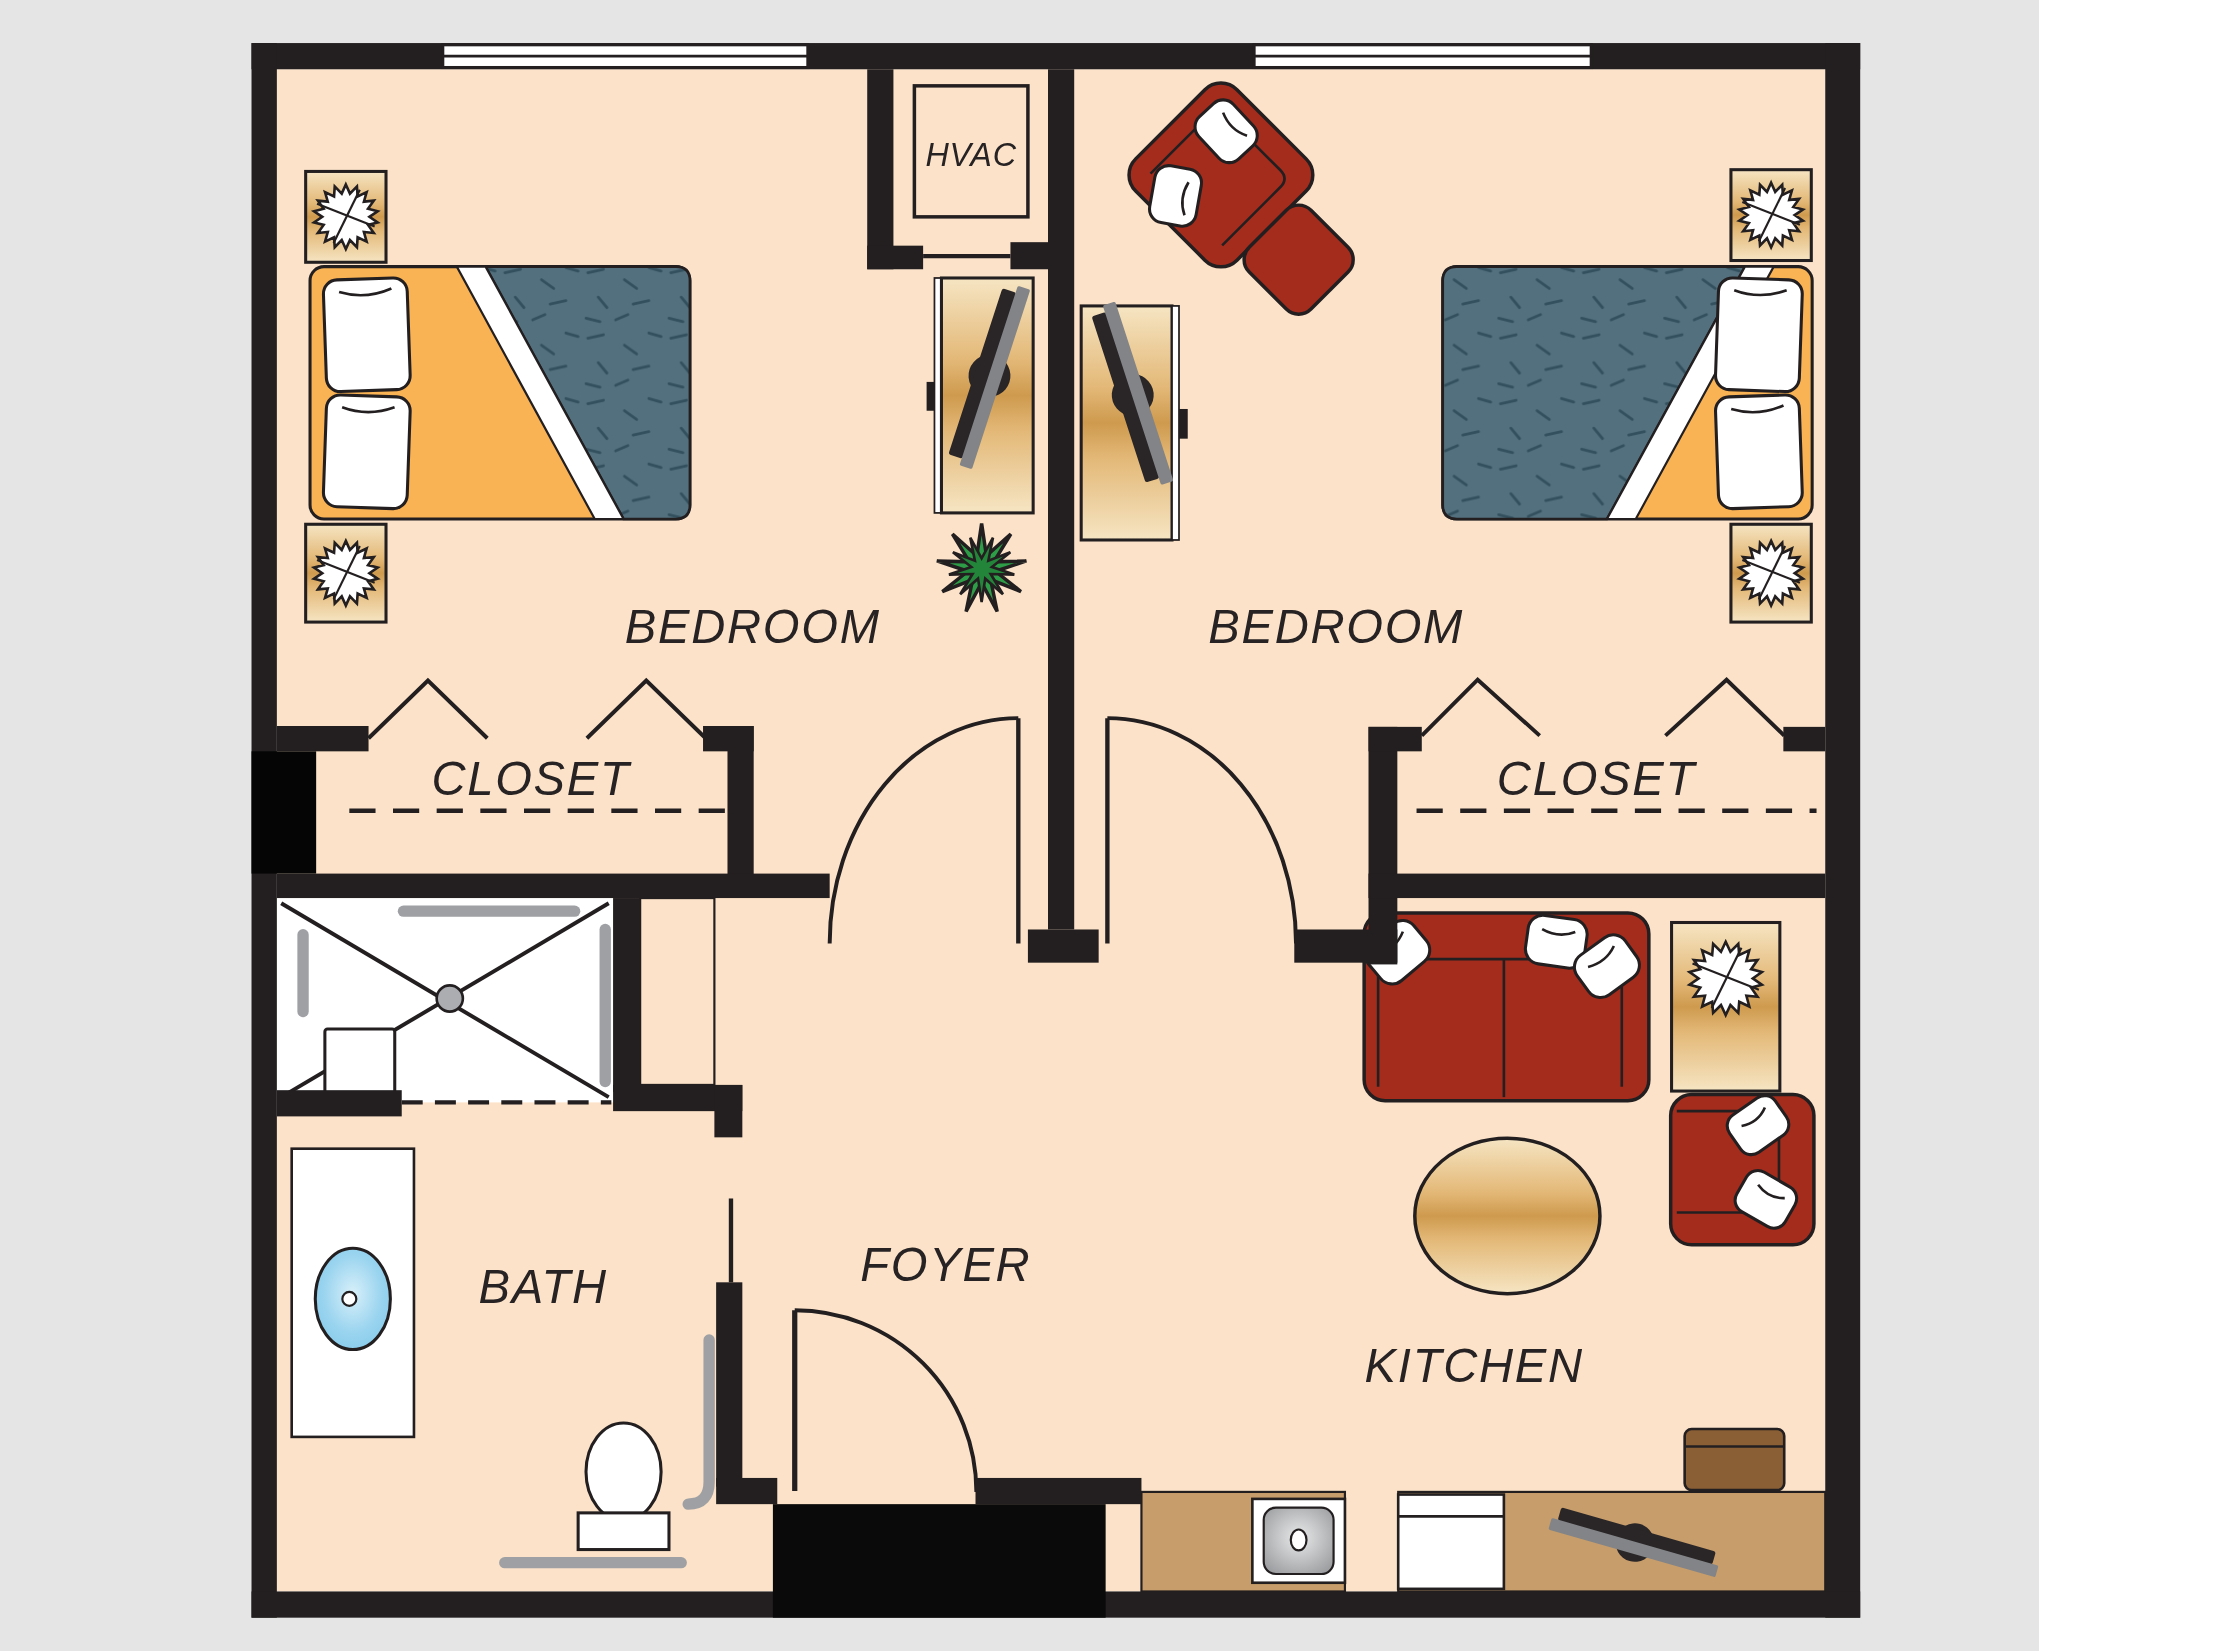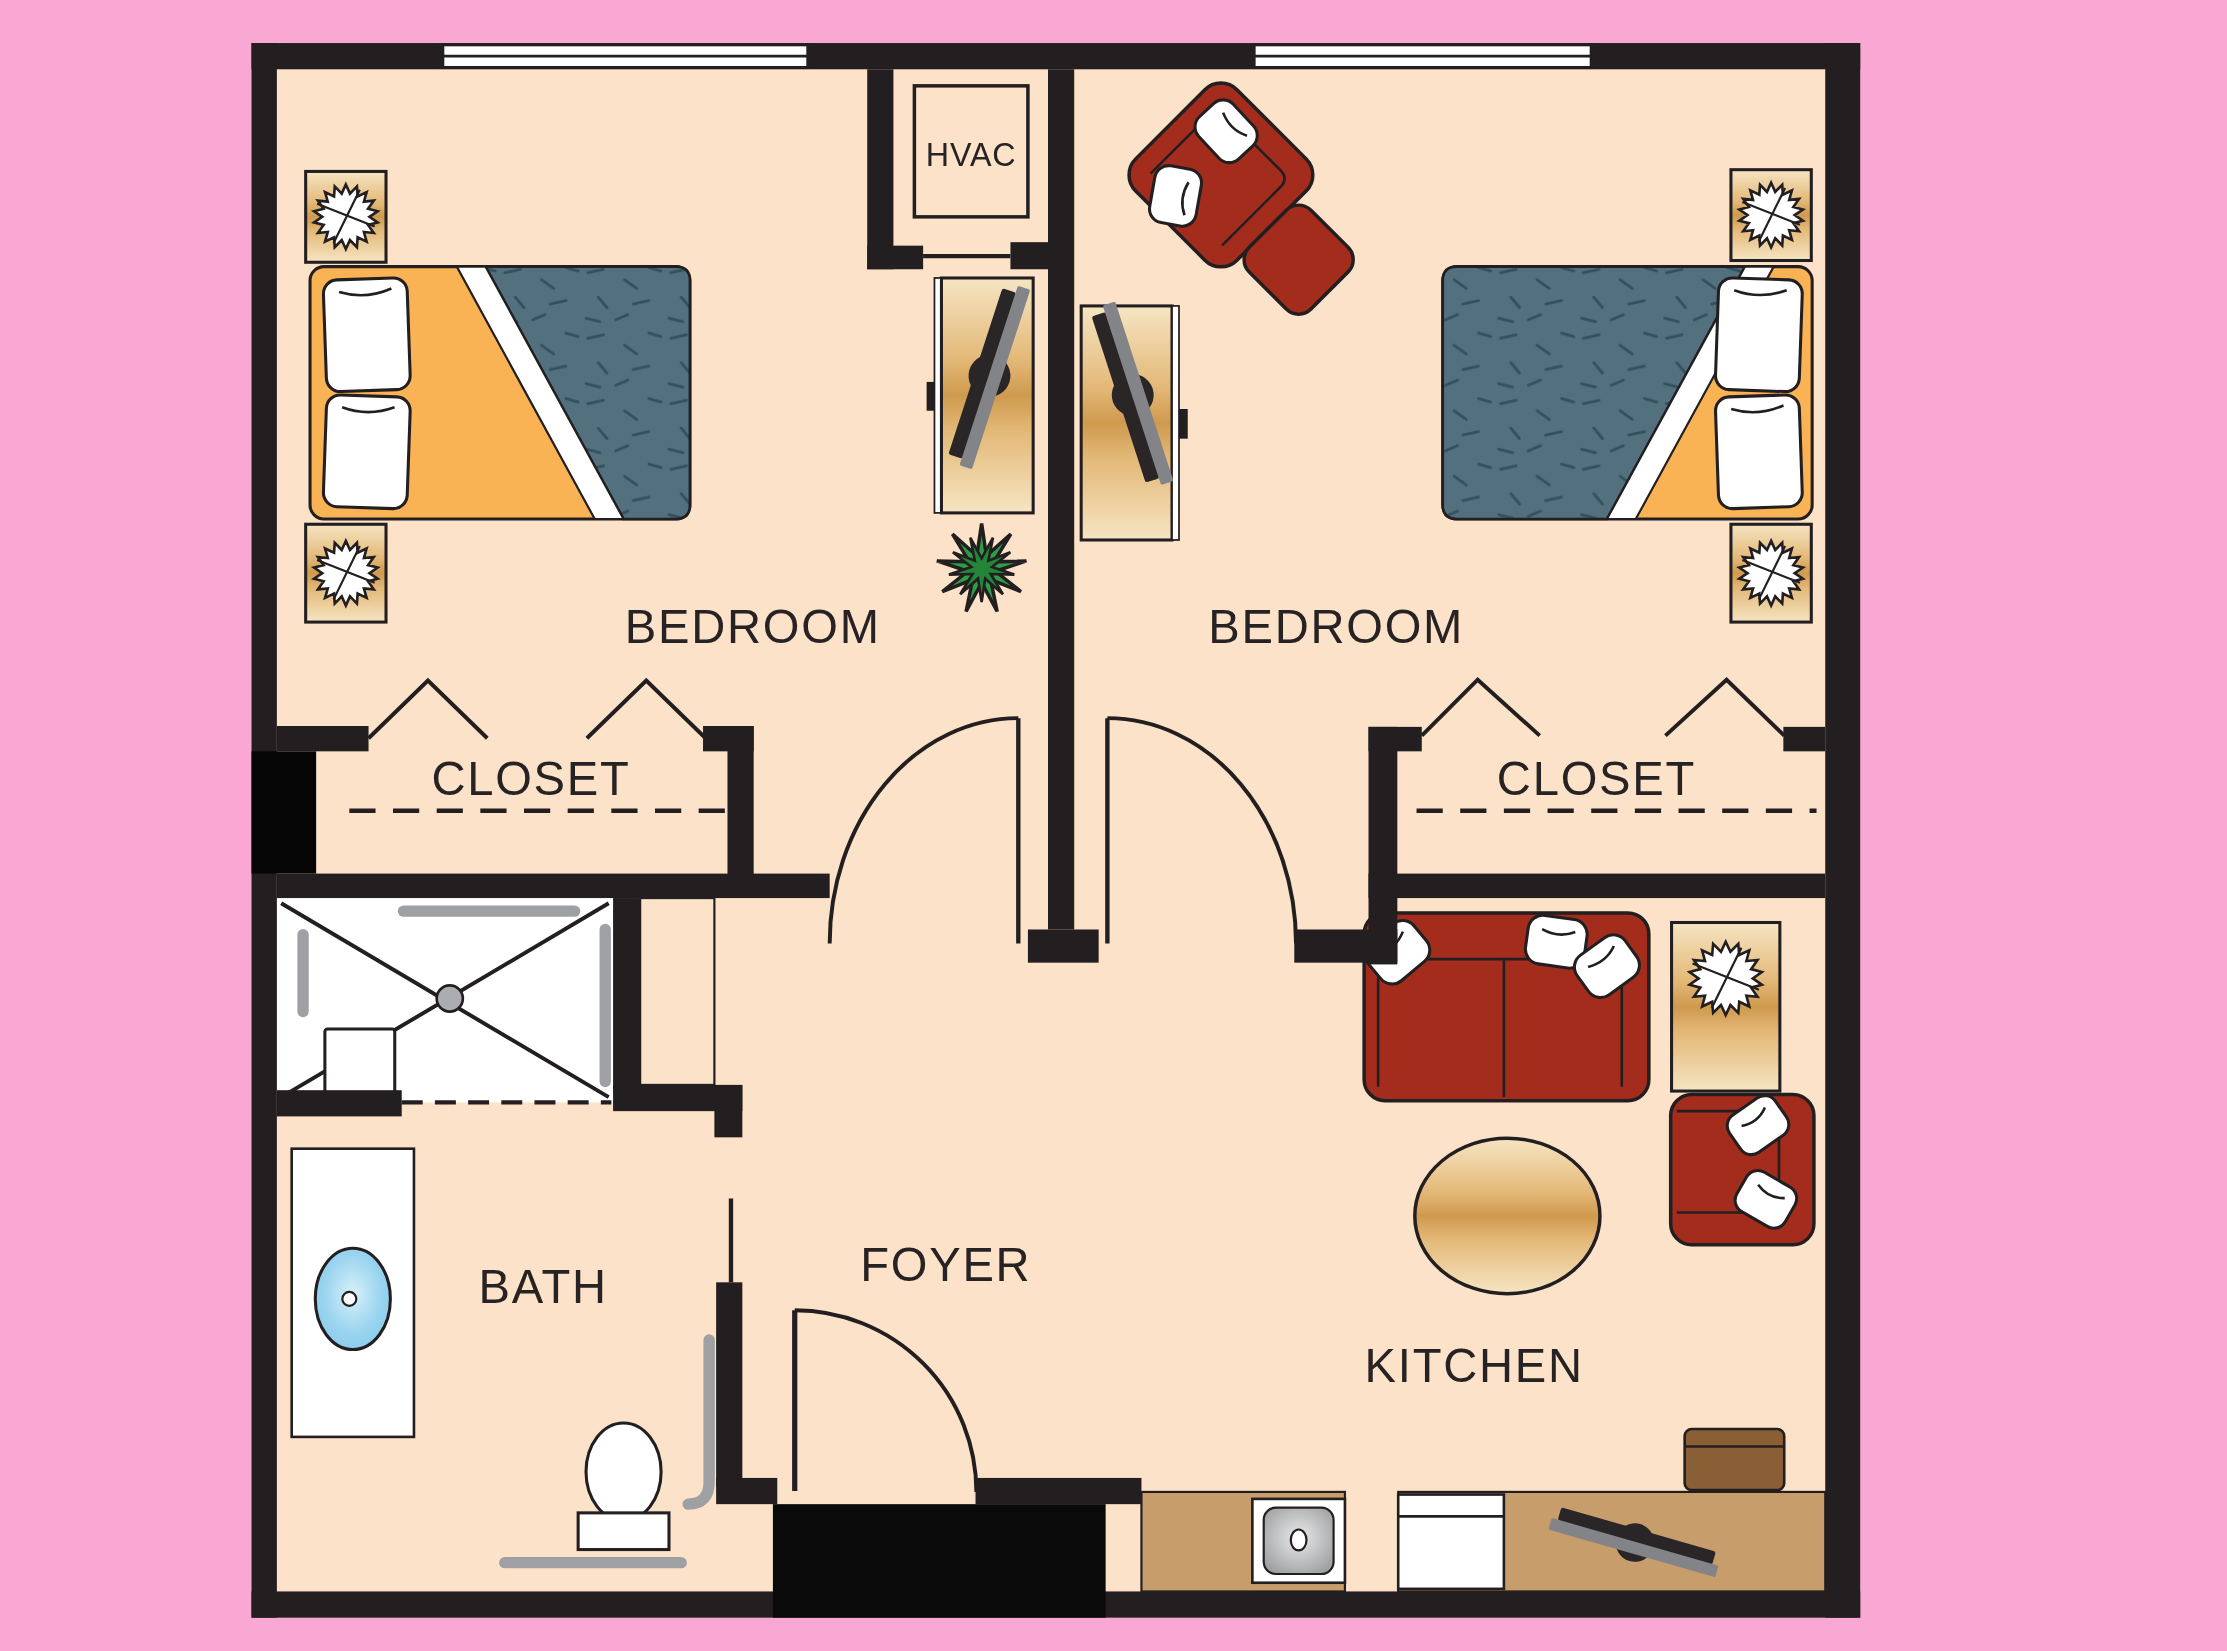--- a/index.html
+++ b/index.html
@@ -1,17 +1,17 @@
 <!DOCTYPE html>
 <html style="font-size:14px"><head>
 <meta charset="utf-8">
 <style>
   html,body{margin:0;padding:0;background:#ffffff;}
-  #stage{position:relative;width:2227px;height:1652px;background:#f9a8d4;overflow:hidden;
-         font-family:"Liberation Sans", sans-serif;}
+  #stage{position:relative;width:2039px;height:1652px;background:#e5e5e5;overflow:hidden;
+         font-family:"Liberation Sans", sans-serif;font-style:italic;}
   svg{display:block;}
   .roomlabel{font-family:"Liberation Sans", sans-serif;font-size:54px;letter-spacing:2px;
              fill:#272223;}
   .hvaclabel{font-family:"Liberation Sans", sans-serif;font-size:37px;letter-spacing:1px;
              fill:#272223;}
   .wall{fill:#231F20;}
   .outline{stroke:#231F20;}
 </style>
 </head>
 <body>

